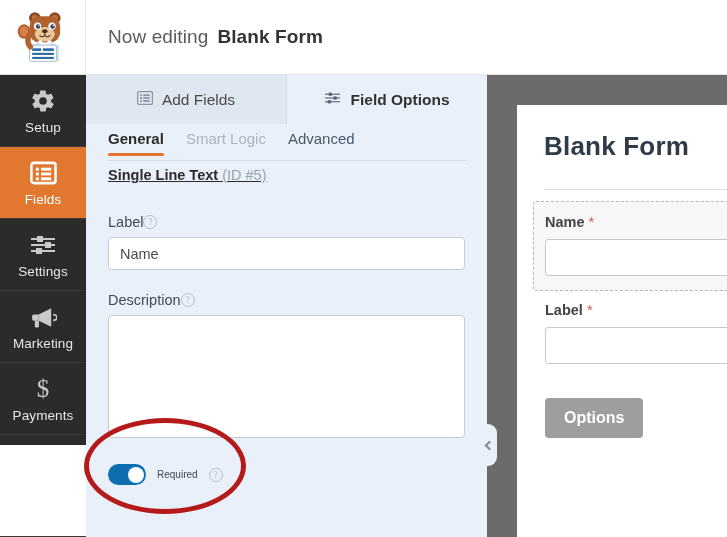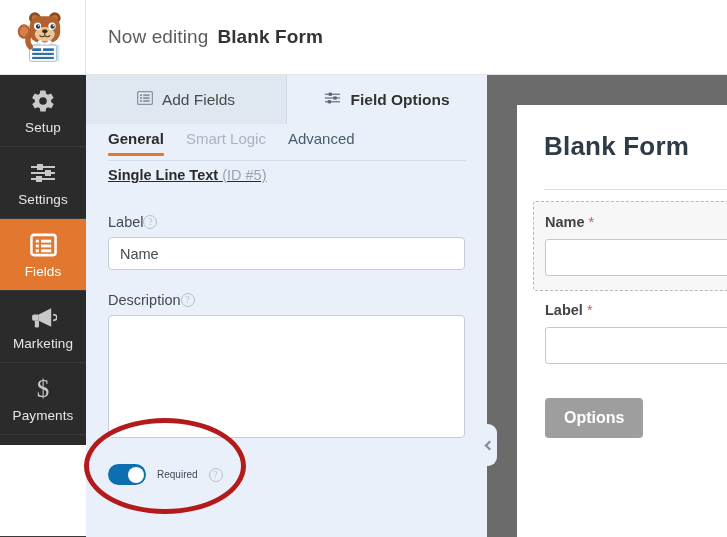--- a/index.html
+++ b/index.html
@@ -310,49 +310,49 @@
 
   <div class="sidebar">
 
     <div class="side-item">
       <span class="ic">
         <svg class="side-icon-svg" width="26" height="26" viewBox="0 0 24 24" fill="#c9c9c9">
           <path d="M19.4 13a7.6 7.6 0 0 0 .1-1 7.6 7.6 0 0 0-.1-1l2.1-1.6a.5.5 0 0 0 .1-.6l-2-3.4a.5.5 0 0 0-.6-.2l-2.5 1a7.3 7.3 0 0 0-1.7-1l-.4-2.6a.5.5 0 0 0-.5-.4h-4a.5.5 0 0 0-.5.4l-.4 2.6a7.3 7.3 0 0 0-1.7 1l-2.5-1a.5.5 0 0 0-.6.2l-2 3.4a.5.5 0 0 0 .1.6L4.5 11a8 8 0 0 0 0 2l-2.1 1.6a.5.5 0 0 0-.1.6l2 3.4a.5.5 0 0 0 .6.2l2.5-1a7.3 7.3 0 0 0 1.7 1l.4 2.6a.5.5 0 0 0 .5.4h4a.5.5 0 0 0 .5-.4l.4-2.6a7.3 7.3 0 0 0 1.7-1l2.5 1a.5.5 0 0 0 .6-.2l2-3.4a.5.5 0 0 0-.1-.6zM12 15.5A3.5 3.5 0 1 1 15.5 12 3.5 3.5 0 0 1 12 15.5z"></path>
         </svg>
       </span>
       <span class="lbl">Setup</span>
-    </div>
-
-    <div class="side-item">
-      <span class="ic">
-        <svg class="side-icon-svg" width="28" height="24" viewBox="0 0 28 24" stroke="#c9c9c9" stroke-width="2" fill="none">
-          <line x1="2" y1="6" x2="26" y2="6"></line>
-          <line x1="2" y1="12" x2="26" y2="12"></line>
-          <line x1="2" y1="18" x2="26" y2="18"></line>
-          <rect x="8" y="3" width="6" height="6" fill="#c9c9c9" stroke="none"></rect>
-          <rect x="16" y="9" width="6" height="6" fill="#c9c9c9" stroke="none"></rect>
-          <rect x="7" y="15" width="6" height="6" fill="#c9c9c9" stroke="none"></rect>
-        </svg>
-      </span>
-      <span class="lbl">Settings</span>
     </div>
 
     <div class="side-item active">
       <span class="ic">
         <svg class="side-icon-svg" width="27" height="24" viewBox="0 0 28 24">
           <rect x="1.5" y="1.5" width="25" height="21" rx="2.5" fill="none" stroke="#ffffff" stroke-width="2.6"></rect>
           <rect x="6" y="6.5" width="3.2" height="3" fill="#ffffff"></rect>
           <rect x="11.5" y="6.5" width="10.5" height="3" fill="#ffffff"></rect>
           <rect x="6" y="11.5" width="3.2" height="3" fill="#ffffff"></rect>
           <rect x="11.5" y="11.5" width="10.5" height="3" fill="#ffffff"></rect>
           <rect x="6" y="16.5" width="3.2" height="3" fill="#ffffff"></rect>
           <rect x="11.5" y="16.5" width="10.5" height="3" fill="#ffffff"></rect>
         </svg>
       </span>
       <span class="lbl">Fields</span>
+    </div>
+
+    <div class="side-item">
+      <span class="ic">
+        <svg class="side-icon-svg" width="28" height="24" viewBox="0 0 28 24" stroke="#c9c9c9" stroke-width="2" fill="none">
+          <line x1="2" y1="6" x2="26" y2="6"></line>
+          <line x1="2" y1="12" x2="26" y2="12"></line>
+          <line x1="2" y1="18" x2="26" y2="18"></line>
+          <rect x="8" y="3" width="6" height="6" fill="#c9c9c9" stroke="none"></rect>
+          <rect x="16" y="9" width="6" height="6" fill="#c9c9c9" stroke="none"></rect>
+          <rect x="7" y="15" width="6" height="6" fill="#c9c9c9" stroke="none"></rect>
+        </svg>
+      </span>
+      <span class="lbl">Settings</span>
     </div>
 
     <div class="side-item">
       <span class="ic">
         <svg class="side-icon-svg" width="27" height="24" viewBox="0 0 28 24" fill="#c9c9c9">
           <path d="M22 3 L9 9.5 L9 16 L22 22 Z"></path>
           <path d="M9 9.5 L4 9.5 A1.8 1.8 0 0 0 2.2 11.3 L2.2 14.2 A1.8 1.8 0 0 0 4 16 L9 16 Z"></path>
           <path d="M5 16 L5 21.5 A1.3 1.3 0 0 0 6.3 22.8 L8 22.8 A1.3 1.3 0 0 0 9.3 21.5 L9.3 16 Z"></path>
           <path d="M24 9.5 a4 3 0 0 1 0 6" fill="none" stroke="#c9c9c9" stroke-width="1.8"></path>
         </svg>

